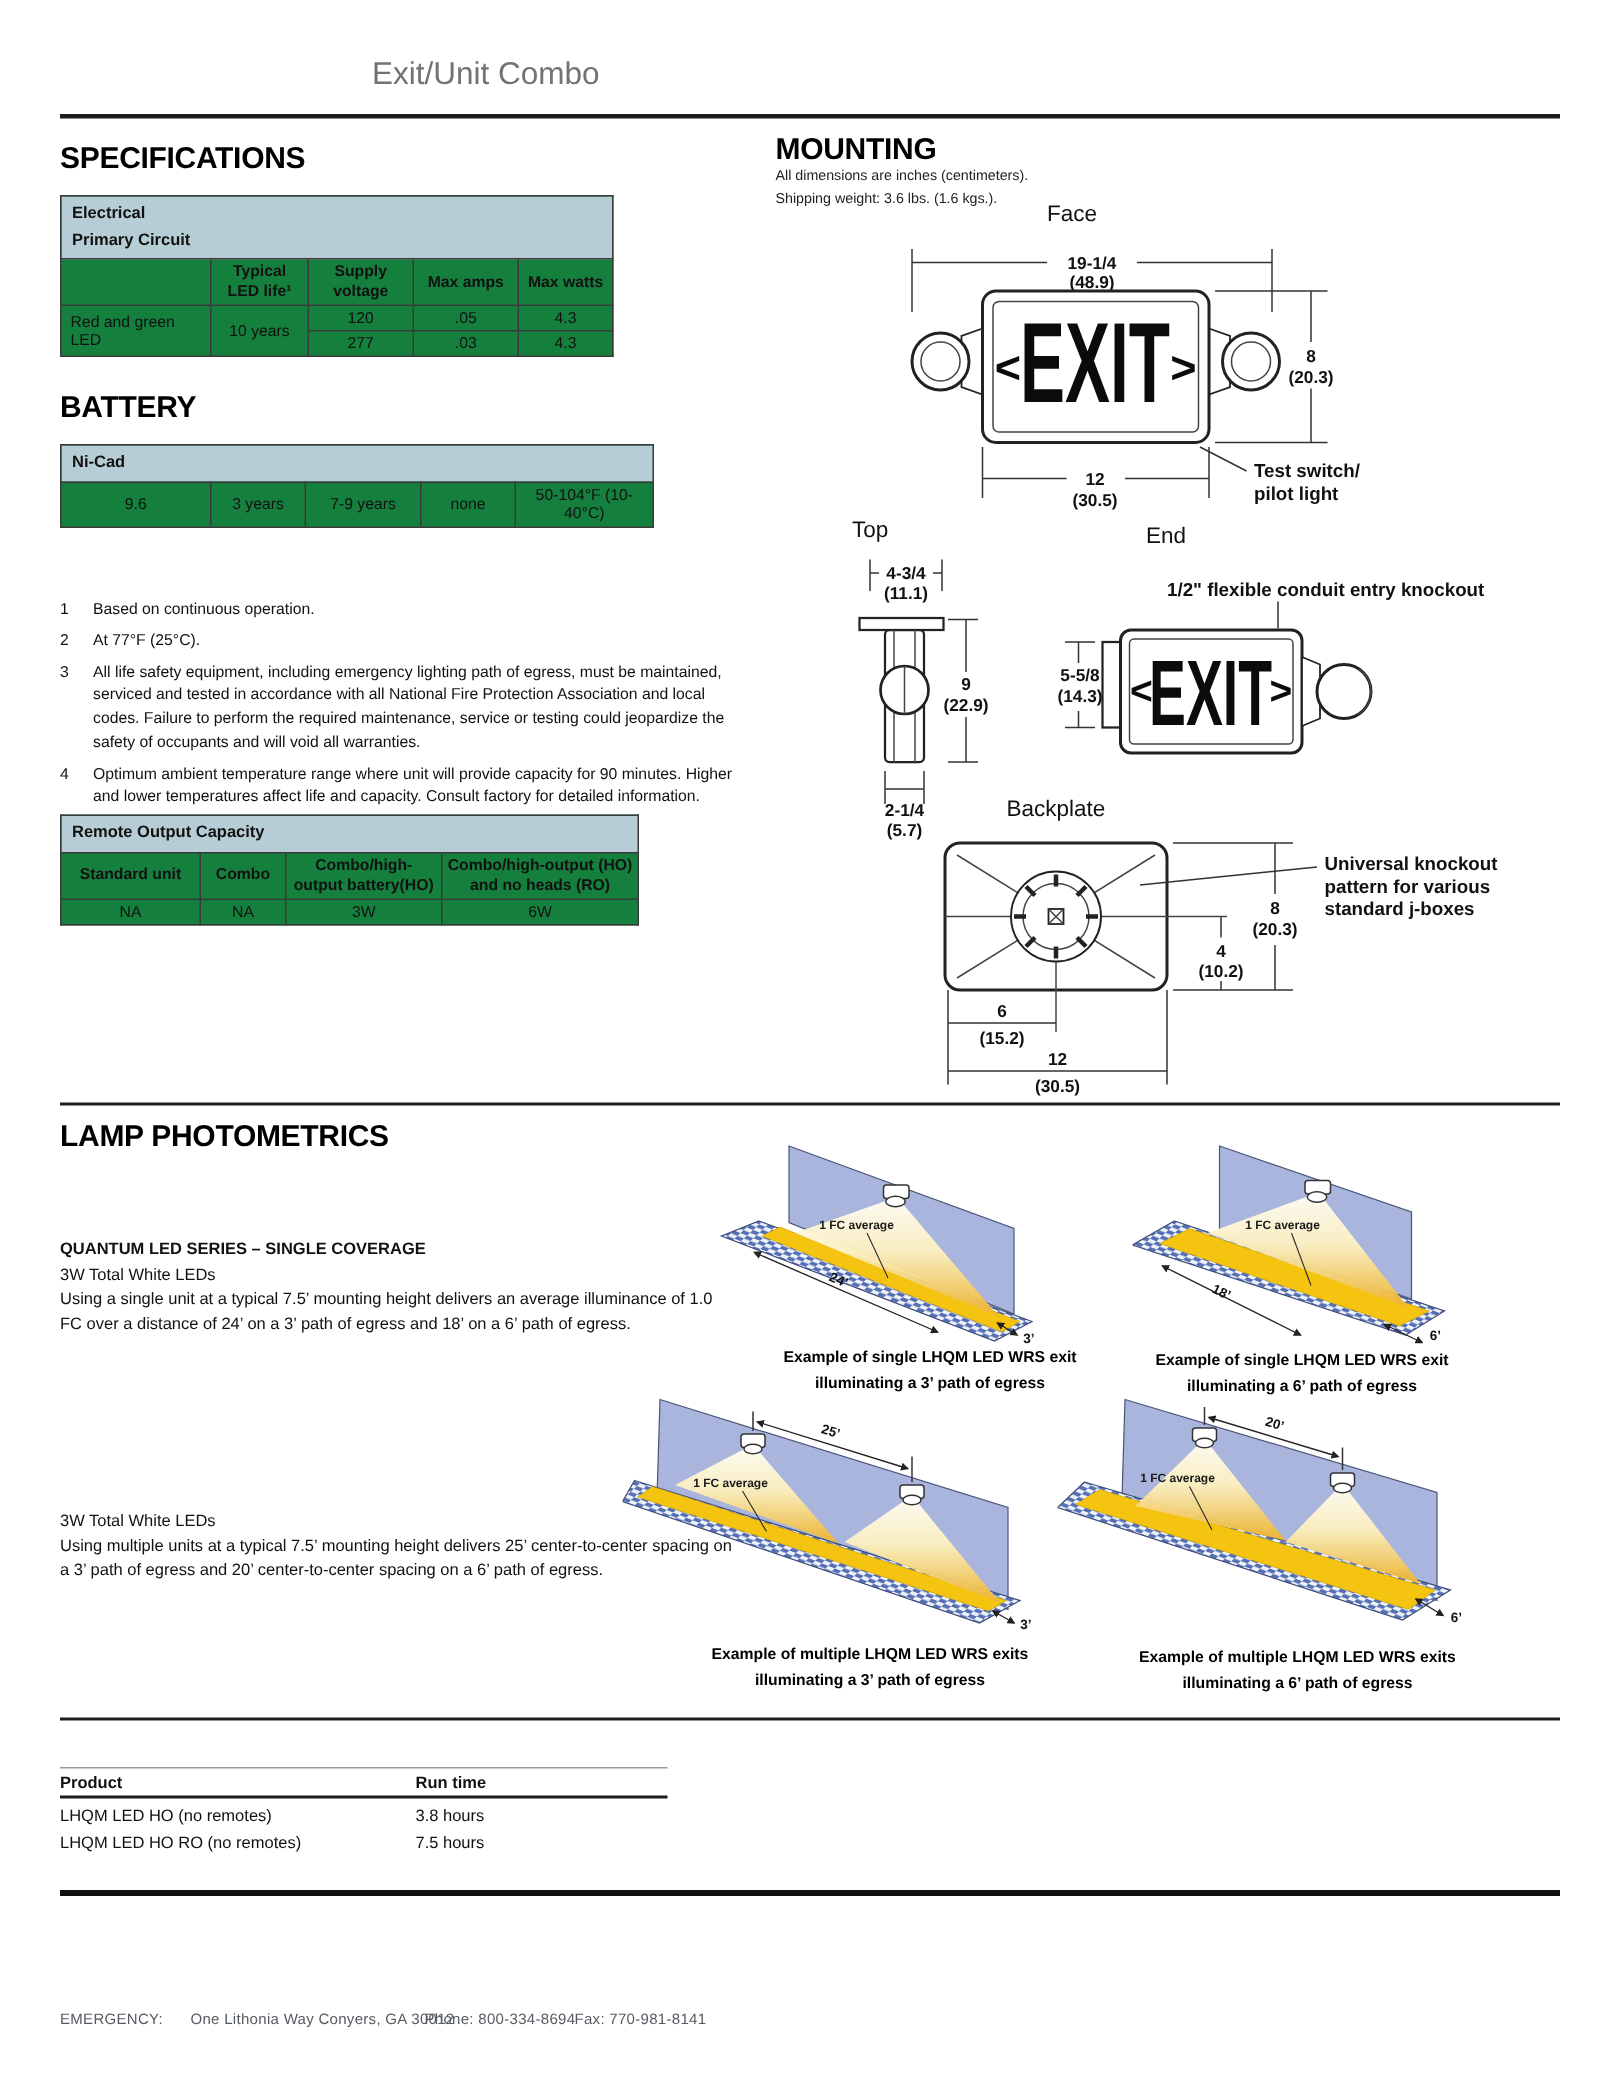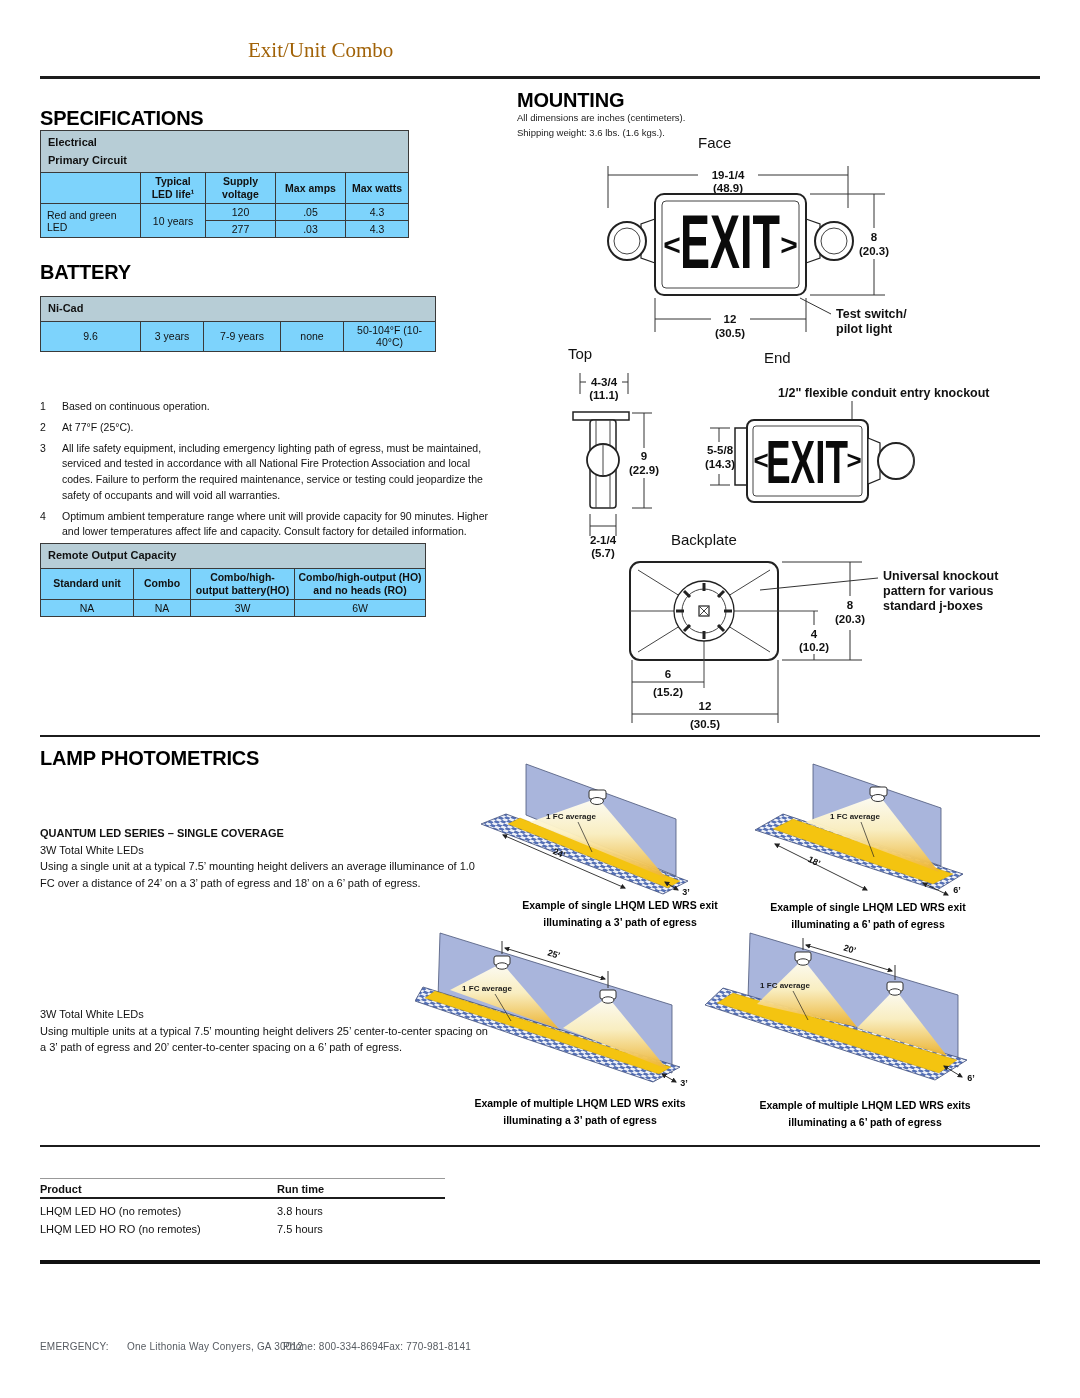--- a/index.html
+++ b/index.html
@@ -1,30 +1,30 @@
 <!DOCTYPE html>
 <html><head>
 <meta charset="utf-8">
 <style>
   * { margin:0; padding:0; box-sizing:border-box; }
   html,body { background:#fff; }
   .page { position:relative; width:1080px; height:1398px; background:#fff;
           font-family:"Liberation Sans",sans-serif; color:#111; overflow:hidden; }
   .abs { position:absolute; }
   .h1 { font-size:20px; font-weight:700; letter-spacing:-0.2px; color:#000; }
-  .title { font-size:21px; font-weight:400; color:#a16207;font-family:Liberation Serif, serif; }
+  .title { font-size:21px; font-weight:400; color:#737373; }
   .rule { position:absolute; background:#1c1c1c; }
   .note { font-size:9.5px; color:#222; }
   .lbl { font-size:15px; color:#111; }
   .fnwrap { font-size:10.5px; line-height:1.5; color:#111; }
   .fn { display:flex; margin-bottom:5px; }
   .fn .n { width:22px; flex:none; }
   .fn .t { flex:1; }
 
-  .tbl { position:absolute; border-collapse:collapse; table-layout:fixed; background:#7dd3fc; border:1.5px solid #3a3a3a; }
+  .tbl { position:absolute; border-collapse:collapse; table-layout:fixed; background:#15803d; border:1.5px solid #3a3a3a; }
   .tbl td { border:1px solid #3a3a3a; font-size:10.5px; text-align:center; vertical-align:middle; padding:2px 3px; color:#111; }
   .tbl td.band { background:#b7cdd6; text-align:left; font-weight:700; padding:3px 7px; font-size:11px; line-height:1.6; }
   .tbl td.hd { font-weight:700; line-height:1.25; }
   .tbl td.lft { text-align:left; padding-left:6px; }
 
   
   .dl { stroke:#333; stroke-width:1; fill:none; }
   .ol { stroke:#222; fill:#fff; }
   .ol2 { stroke:#444; stroke-width:1; fill:none; }
   .dt { font-family:"Liberation Sans",sans-serif; font-size:11.5px; font-weight:700; text-anchor:middle; fill:#111; }
@@ -69,21 +69,21 @@
       </pattern>
       <marker id="arw" viewBox="0 0 10 10" refX="8" refY="5" markerWidth="6" markerHeight="6" orient="auto-start-reverse">
         <path d="M0,0 L10,5 L0,10 z" fill="#222"></path>
       </marker>
     </defs>
   </svg>
 
   <div class="abs title" style="left:248px;top:38px">Exit/Unit Combo</div>
   <div class="rule" style="left:40px;top:76px;width:1000px;height:3px"></div>
 
-  <div class="abs h1" style="left:40px;top:107px">SPECIFICATIONS</div>
+  <div class="abs h1" style="left:40px;top:95px">SPECIFICATIONS</div>
   <table class="tbl" style="left:40px;top:130px;width:368px">
     <colgroup>
         <col style="width:100px">
         <col style="width:65px">
         <col style="width:70px">
         <col style="width:70px">
         <col style="width:63px">
       </colgroup>
     <tbody>
         <tr>

